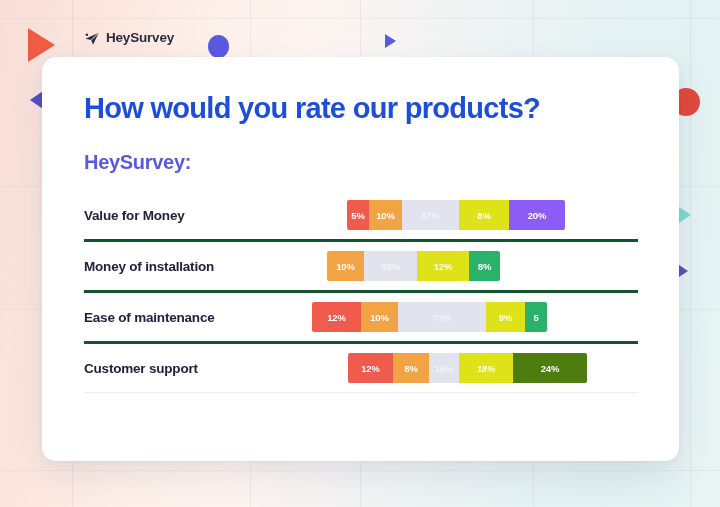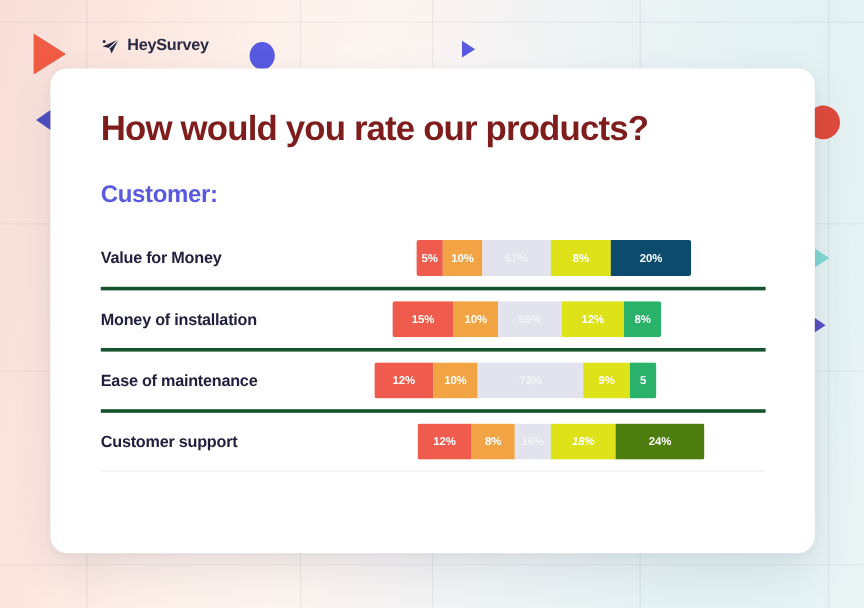--- a/index.html
+++ b/index.html
@@ -46,21 +46,21 @@
 
   
   .card{
     position:absolute;left:42px;top:57px;width:637px;height:404px;
     background:#ffffff;border-radius:14px;
     box-shadow:0 14px 34px rgba(60,60,90,.10), 0 2px 8px rgba(60,60,90,.05);
     overflow:hidden;
   }
   .title{
     position:absolute;left:42px;top:35px;
-    font-size:29px;font-weight:700;color:#7f1d1d;letter-spacing:-.7px;
+    font-size:29px;font-weight:700;color:#1d4ed8;letter-spacing:-.7px;
     white-space:nowrap;
   }
   .subtitle{
     position:absolute;left:42px;top:94px;
     font-size:20px;font-weight:700;color:#5a5ae0;letter-spacing:-.3px;
   }
 
   
   .rows{position:absolute;left:42px;top:134px;width:554px;}
   .row{
@@ -115,36 +115,35 @@
     <svg class="logo-mark" viewBox="0 0 20 18">
       <path d="M1.5 9.2 L17.5 2.2 L10.6 16.4 L8.4 10.9 Z" fill="#2a2a42"></path>
       <path d="M8.4 10.9 L17.5 2.2" stroke="#ffffff" stroke-width="1.1" fill="none"></path>
       <circle cx="3.2" cy="4.4" r="1.5" fill="#2a2a42"></circle>
     </svg>
     <span class="logo-text">HeySurvey</span>
   </div>
 
   <div class="card">
     <div class="title">How would you rate our products?</div>
-    <div class="subtitle">Customer:</div>
+    <div class="subtitle">HeySurvey:</div>
     <div class="rows" id="rows">
         <div class="row">
           <div class="row-label">Value for Money</div>
           <div class="bar-wrap" style="left: 263px;">
             <div class="seg" style="width: 22px; background: rgb(239, 91, 76);">5%</div>
             <div class="seg" style="width: 33px; background: rgb(242, 164, 68);">10%</div>
             <div class="seg neutral" style="width: 57px; background: rgb(226, 227, 236);">67%</div>
             <div class="seg" style="width: 50px; background: rgb(221, 226, 25);">8%</div>
-            <div class="seg" style="width: 67px; background: #0c4a6e;">20%</div>
+            <div class="seg" style="width: 56px; background: #8b5cf6;">20%</div>
           </div>
         </div>
         <div class="row">
           <div class="row-label">Money of installation</div>
           <div class="bar-wrap" style="left: 243px;">
-            <div class="seg" style="width: 51px; background: rgb(239, 91, 76);">15%</div>
             <div class="seg" style="width: 37px; background: rgb(242, 164, 68);">10%</div>
             <div class="seg neutral" style="width: 53px; background: rgb(226, 227, 236);">55%</div>
             <div class="seg" style="width: 52px; background: rgb(221, 226, 25);">12%</div>
             <div class="seg" style="width: 31px; background: rgb(43, 178, 106);">8%</div>
           </div>
         </div>
         <div class="row">
           <div class="row-label">Ease of maintenance</div>
           <div class="bar-wrap" style="left: 228px;">
             <div class="seg" style="width: 49px; background: rgb(239, 91, 76);">12%</div>

